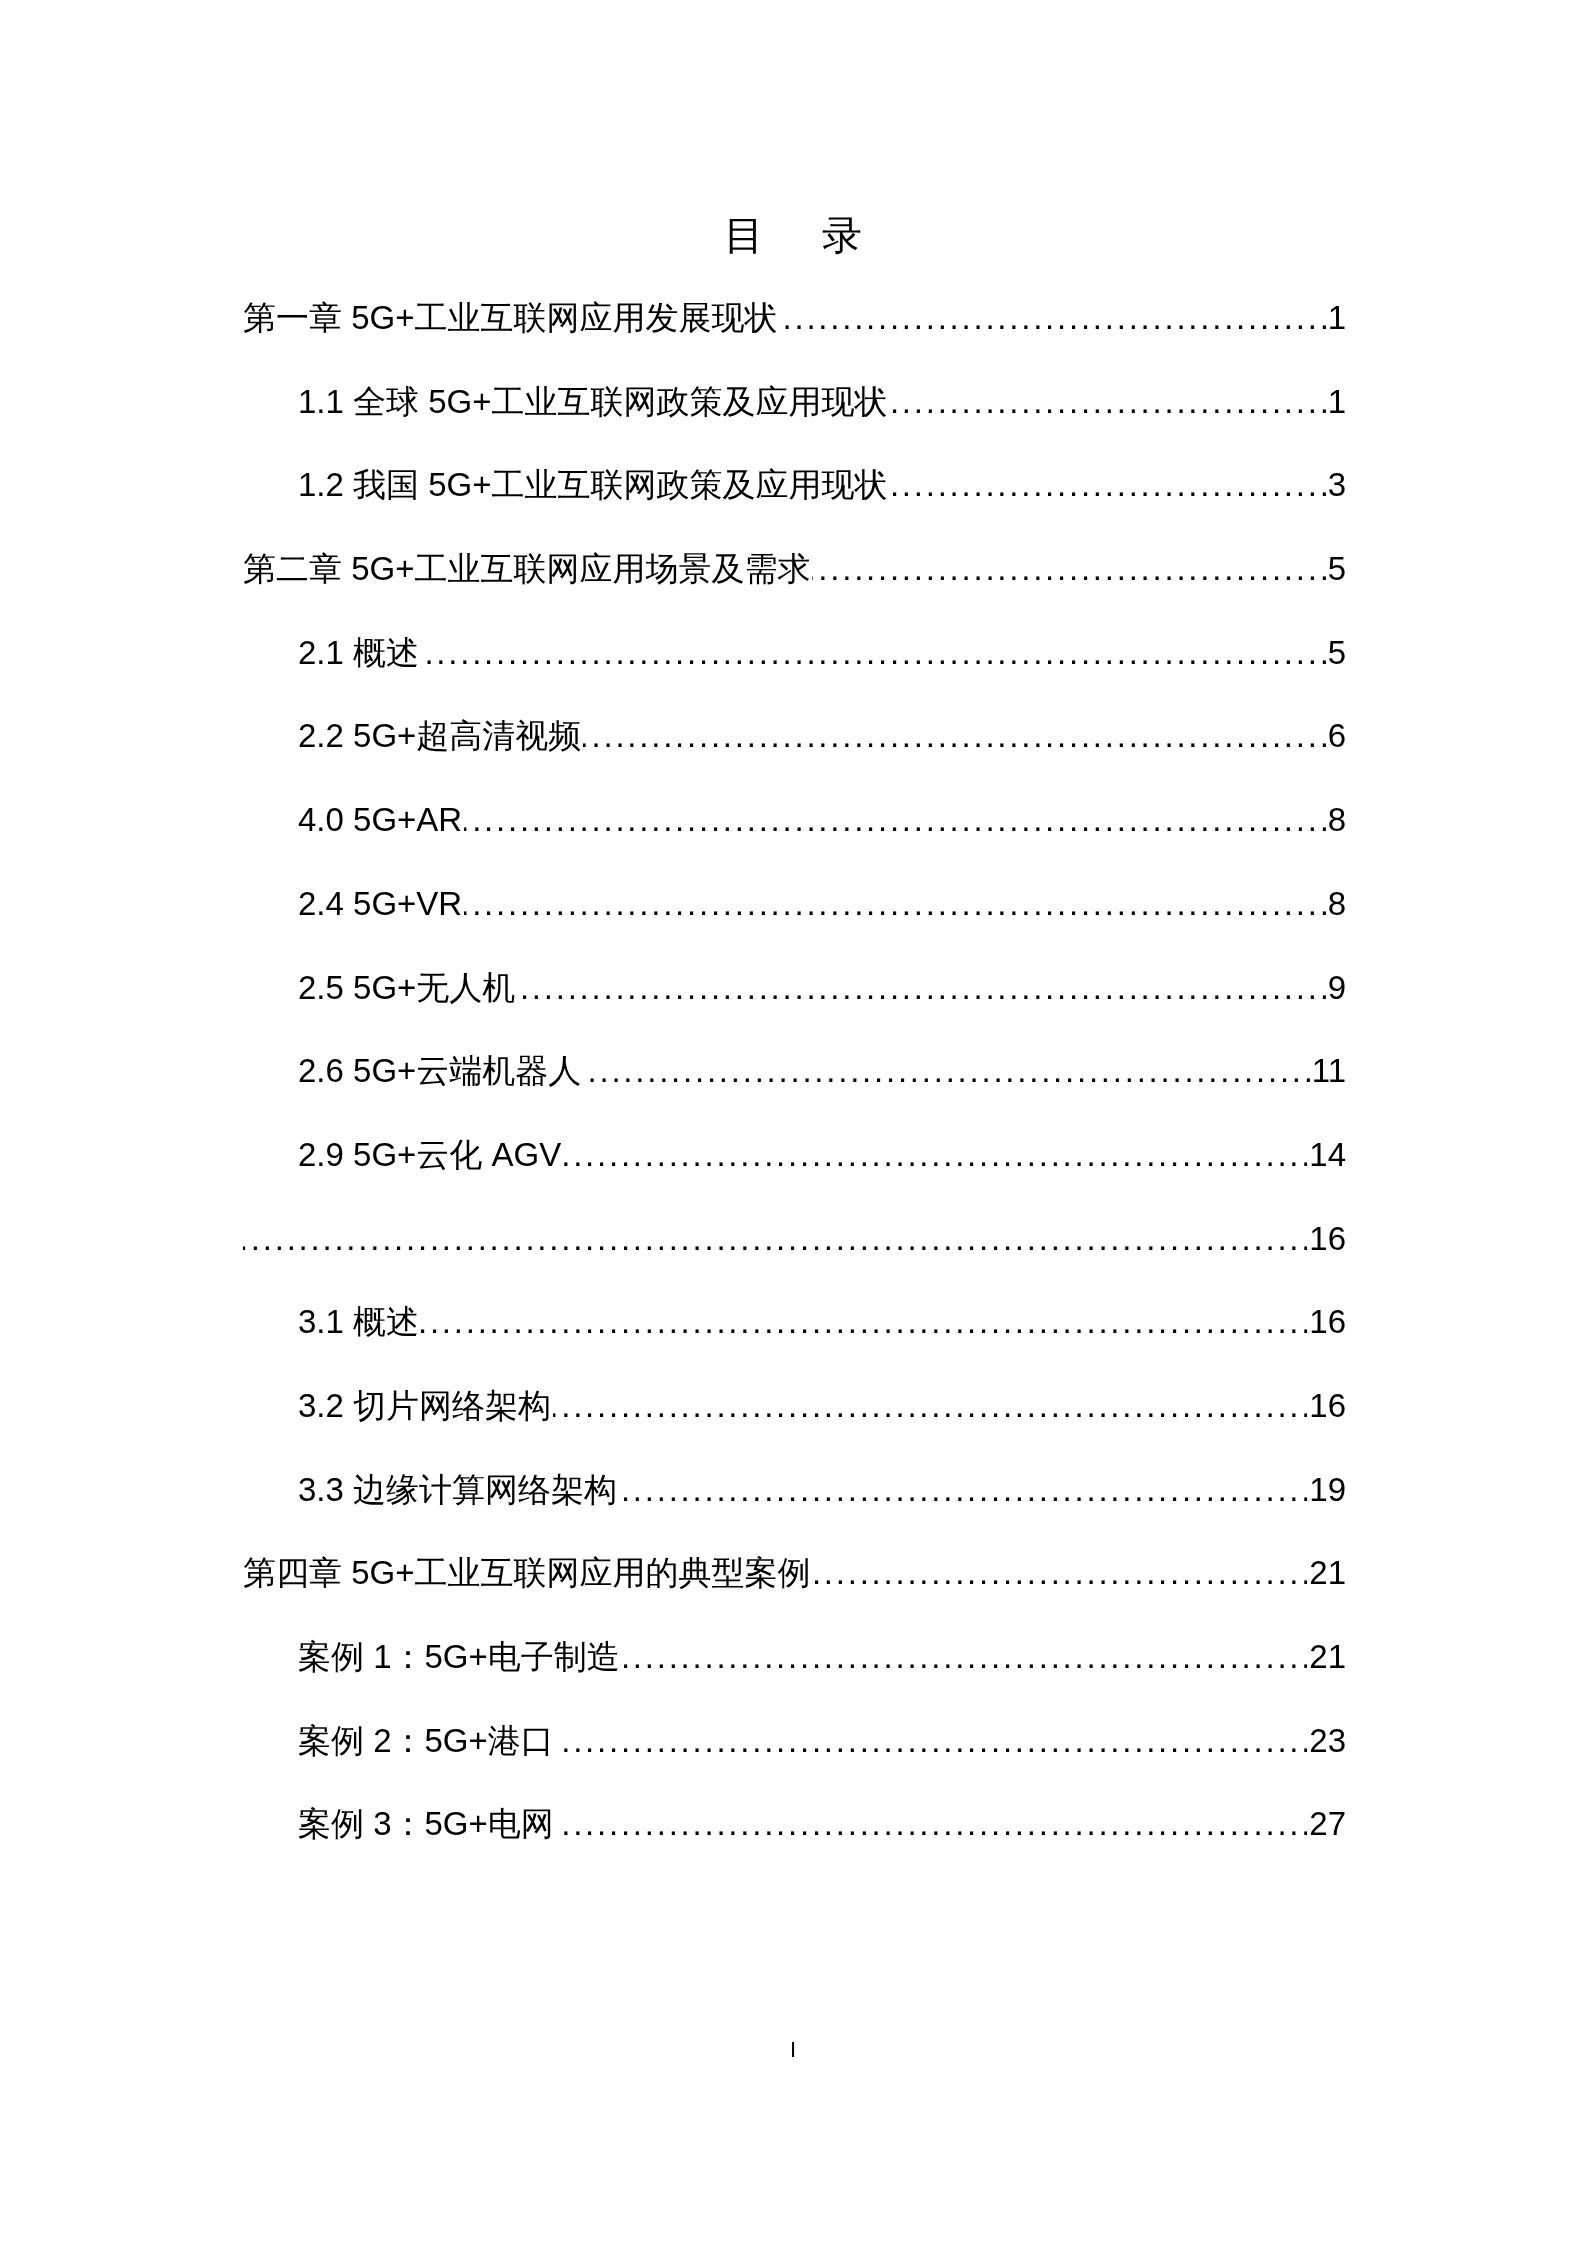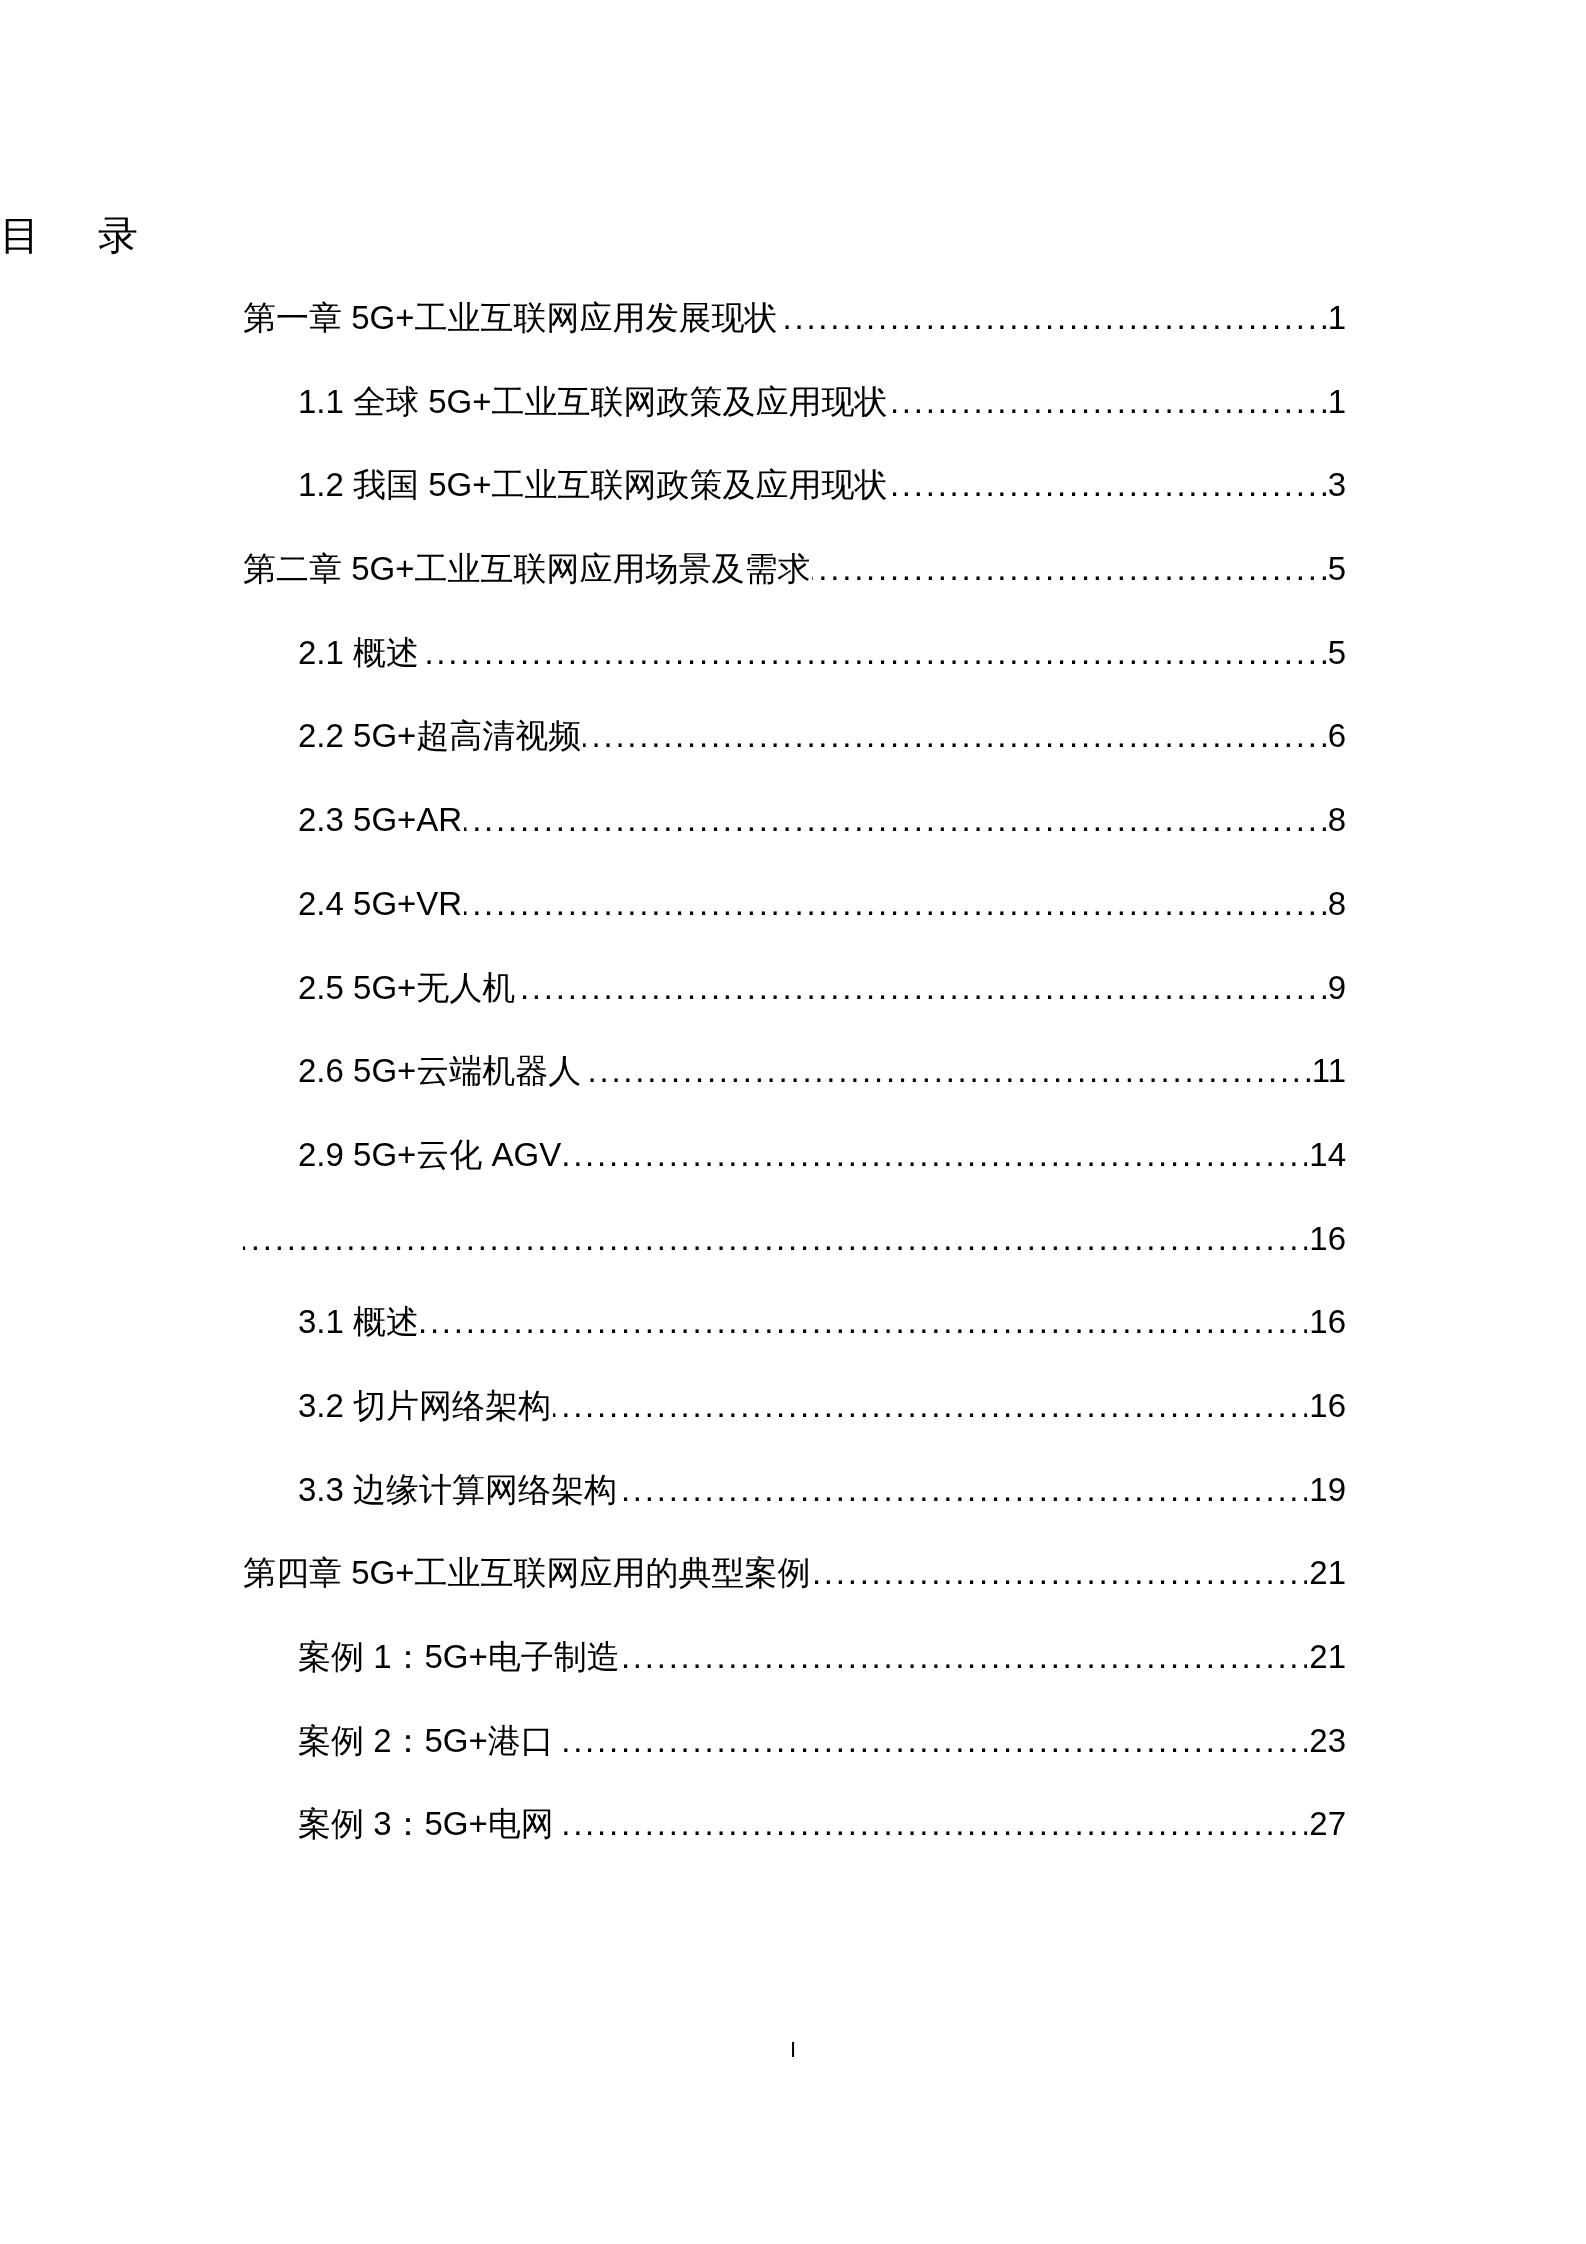--- a/index.html
+++ b/index.html
@@ -1,18 +1,18 @@
 <!DOCTYPE html>
 <html><head>
 <meta charset="utf-8">
 <style>
   html, body { margin: 0; padding: 0; background: #ffffff; }
   body { width: 1586px; height: 2244px; position: relative; overflow: hidden;
          font-family: "Liberation Sans", "DejaVu Sans", sans-serif; color: #000; }
-  .title { position: absolute; top: 210px; left: 0; width: 1586px; 
+  .title { position: absolute; top: 210px; left: 0; width: 1586px; text-align: center;
            font-size: 40px; line-height: 50px; letter-spacing: 0; }
   .title span.gap { display: inline-block; width: 58px; }
   .toc { position: absolute; top: 296px; left: 243px; width: 1103px; }
   .row { position: relative; height: 83.7px; display: flex; align-items: flex-start;
          font-size: 33px; line-height: 44px; white-space: nowrap; }
   .row.sub { padding-left: 55px; }
   .row .label { flex: 0 0 auto; background: #fff; padding-right: 2px; text-align: right; }
   .row .leader { flex: 1 1 auto; overflow: hidden; position: relative; height: 44px; }
   .row .leader::before {
     content: ". . . . . . . . . . . . . . . . . . . . . . . . . . . . . . . . . . . . . . . . . . . . . . . . . . . . . . . . . . . . . . . . . . . . . . . . . . . . . . . . . . . . . . . . . . . . . . . . . . . . . . . . . . . . . . . . . . . . . . .";
@@ -55,21 +55,21 @@
       <span class="label">2.1  概述</span>
       <span class="leader"></span>
       <span class="page">5</span>
     </div>
   <div class="row sub">
       <span class="label">2.2 5G+超高清视频</span>
       <span class="leader"></span>
       <span class="page">6</span>
     </div>
   <div class="row sub">
-      <span class="label">2.3 5G+AR</span>
+      <span class="label">4.0 5G+AR</span>
       <span class="leader"></span>
       <span class="page">8</span>
     </div>
   <div class="row sub">
       <span class="label">2.4 5G+VR</span>
       <span class="leader"></span>
       <span class="page">8</span>
     </div>
   <div class="row sub">
       <span class="label">2.5 5G+无人机</span>

